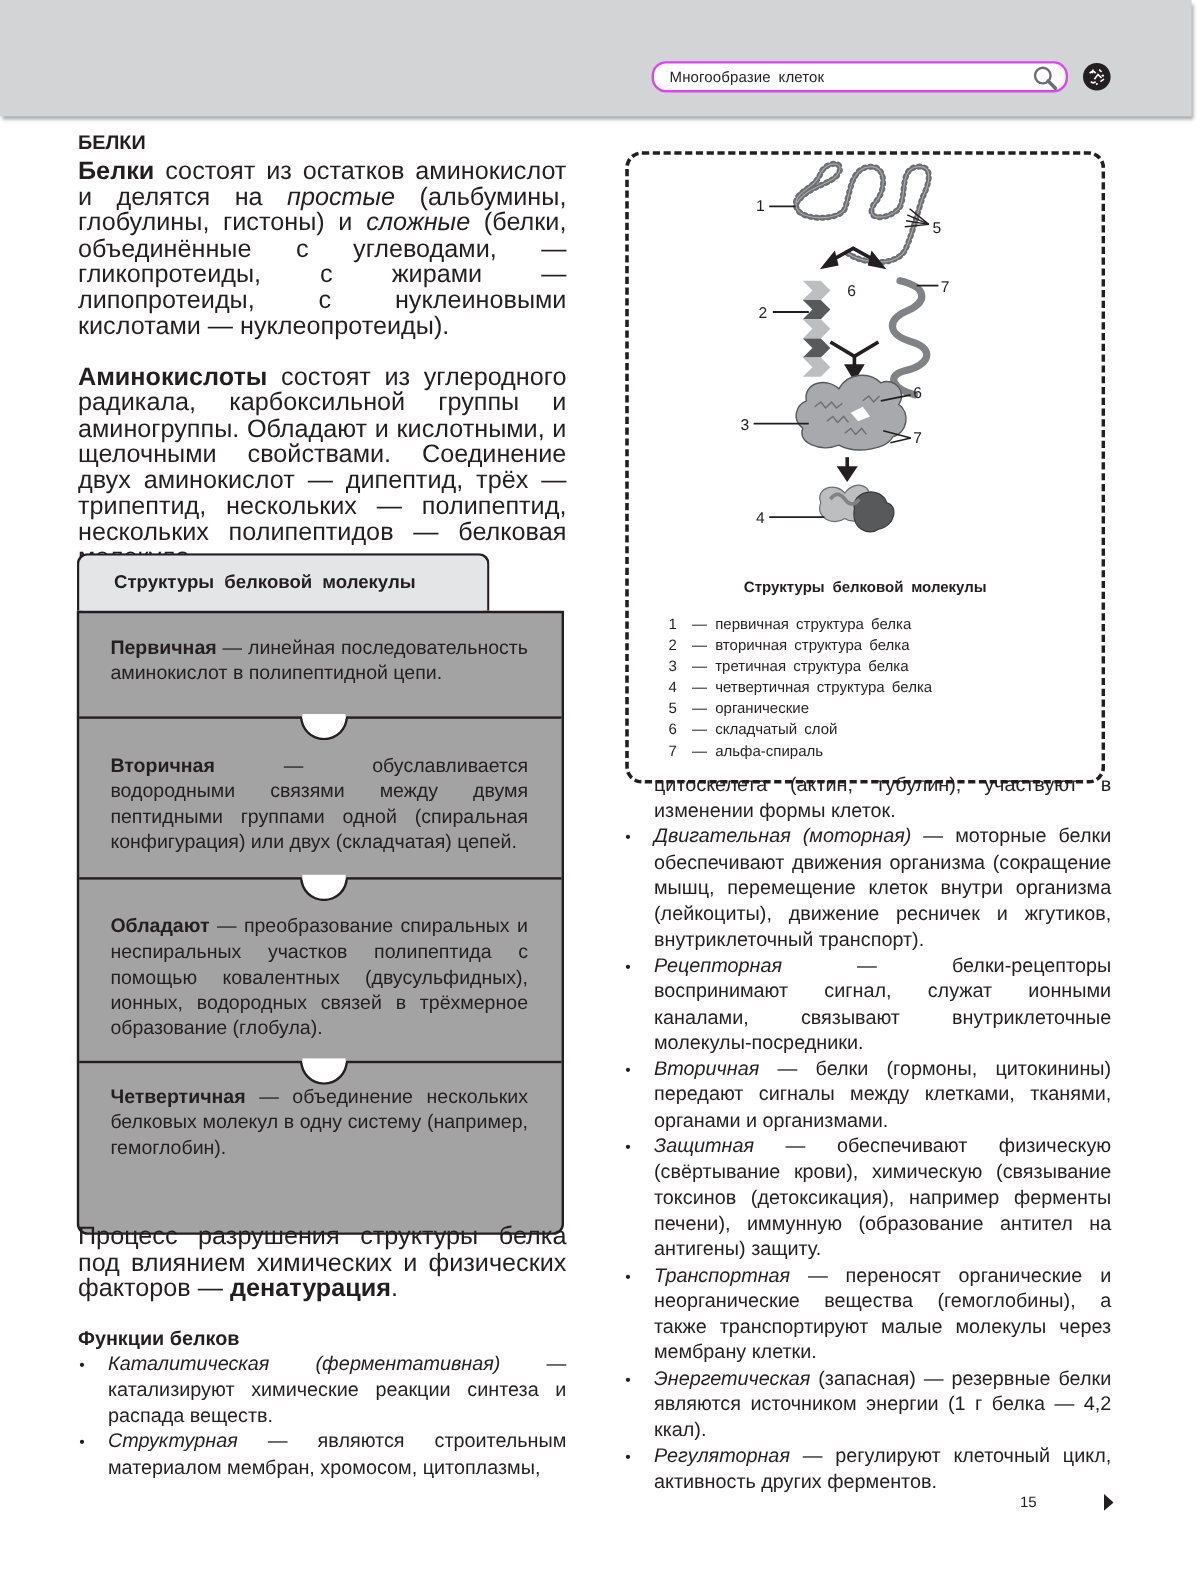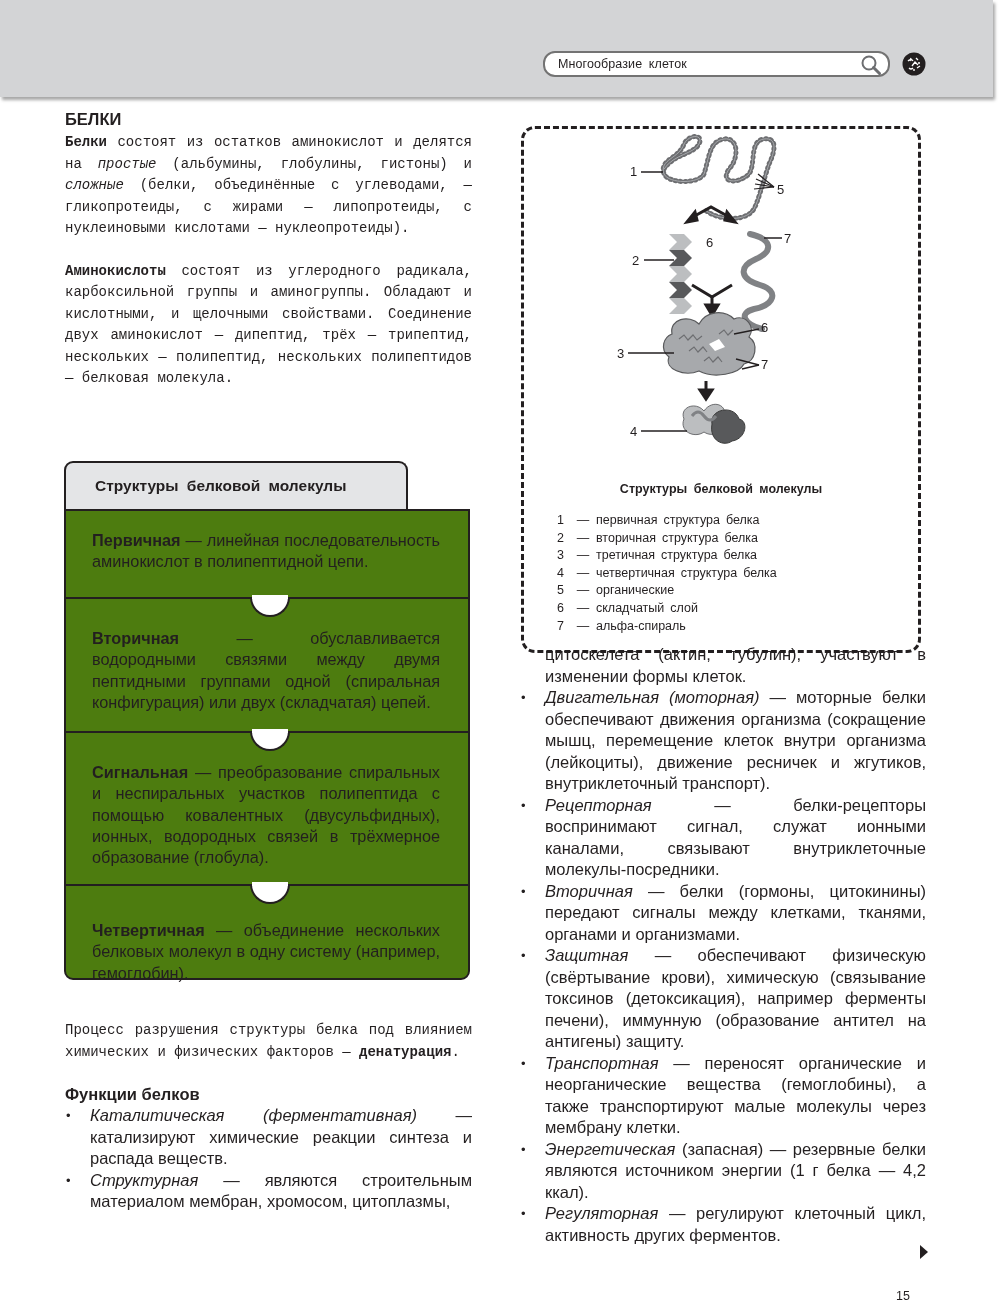--- a/index.html
+++ b/index.html
@@ -7,49 +7,49 @@
   body { position: relative; font-family: "Liberation Sans", "DejaVu Sans", sans-serif; color: #231f20; }
 
   
   .header-band {
     position: absolute; left: 0; top: 0; width: 993px; height: 97px;
     background: #d3d4d6;
     box-shadow: 2px 3px 3px rgba(0,0,0,0.35);
   }
   .search-pill {
     position: absolute; left: 543px; top: 51px; width: 347px; height: 26px;
-    border: 2px solid #737373; border-radius: 12px; background: #ffffff;
+    border: 2px solid #d946ef; border-radius: 12px; background: #ffffff;
     display: flex; align-items: center; padding-left: 13px;
   }
   .search-pill .label { font-size: 12.5px; letter-spacing: 0.1px; word-spacing: 3px; color: #231f20; }
   .search-pill .mag { position: absolute; right: 6px; top: 1px; width: 22px; height: 22px; }
   .globe-icon { position: absolute; left: 902px; top: 52px; width: 24px; height: 24px; }
 
   
   .col-left { position: absolute; left: 65px; top: 108px; width: 407px; }
   .col-right { position: absolute; left: 520px; top: 644px; width: 406px; }
 
   .section-title { font-weight: bold; font-size: 16.5px; line-height: 22px; margin-bottom: 2px; }
-  p.justify { font-size: 14px; line-height: 21.5px; text-align: justify; text-align-last: left; font-family: Liberation Mono, monospace; }
+  p.justify { font-size: 21px; line-height: 21.5px; text-align: justify; text-align-last: left; }
   p.justify b { font-weight: bold; }
   p.justify i { font-style: italic; }
   .gap { height: 21px; }
 
   
   .struct-wrap { position: absolute; left: 64px; top: 461px; width: 406px; }
   .struct-tab {
     width: 344px; height: 48px; background: #e4e5e7;
     border: 2px solid #231f20; border-bottom: none;
     border-radius: 9px 9px 0 0;
     display: flex; align-items: center; padding-left: 29px;
     font-weight: bold; font-size: 15.5px; word-spacing: 4px;
   }
   .struct-box {
     width: 406px; border: 2px solid #231f20; border-radius: 0 0 9px 9px;
-    background: #4d7c0f; position: relative;
+    background: #a3a3a3; position: relative;
   }
   .struct-cell { position: relative; padding: 0 28px 0 26px; font-size: 16.3px; line-height: 21.3px; text-align: justify; text-align-last: left; }
   .struct-cell + .struct-cell { border-top: 2px solid #231f20; }
   .struct-cell .notch {
     position: absolute; left: 184px; top: -2px; width: 40px; height: 20px;
     border: 2px solid #231f20; border-top: none; border-radius: 0 0 20px 20px; background: #ffffff;
   }
   .struct-cell .notch::before {
     content: ""; position: absolute; left: 0; right: 0; top: -2px; height: 4px; background: #ffffff;
   }
@@ -69,21 +69,21 @@
   .legend .num { width: 13px; }
   .legend .dash { width: 26px; }
 
   
   ul.funcs { list-style: none; font-size: 16.5px; line-height: 21.5px; }
   ul.funcs li { position: relative; padding-left: 25px; text-align: justify; text-align-last: left; }
   ul.funcs li::before { content: "•"; position: absolute; left: 1px; top: 0; font-size: 13px; }
   ul.funcs li.cont::before { content: ""; }
   ul.funcs i { font-style: italic; }
 
-  .page-num { position: absolute; left: 896px; top: 1245px; font-size: 12.5px; margin-top: 44px; }
+  .page-num { position: absolute; left: 850px; top: 1245px; font-size: 12.5px; }
   .page-arrow { position: absolute; left: 920px; top: 1245px; width: 8px; height: 14px; }
 </style>
 </head>
 <body>
 
 <div class="header-band">
   <div class="search-pill">
     <span class="label">Многообразие клеток</span>
     <svg class="mag" viewBox="0 0 22 22">
       <circle cx="9" cy="9" r="6.5" fill="none" stroke="#6d6e71" stroke-width="2"></circle>
@@ -110,23 +110,23 @@
   <div class="struct-box">
     <div class="struct-cell" style="height:86px;padding-top:19px;">
       <b>Первичная</b><span> — линейная последовательность аминокислот в полипептидной цепи.</span>
     </div>
     <div class="struct-cell" style="height:134px;padding-top:29px;">
       <div class="notch"></div>
       <b>Вторичная</b><span> — обуславливается водородными связями между двумя пептидными группами одной (спиральная конфигурация) или двух (складчатая) цепей.</span>
     </div>
     <div class="struct-cell" style="height:153px;padding-top:29px;">
       <div class="notch"></div>
-      <b>Сигнальная</b><span> — преобразование спиральных и неспиральных участков полипептида с помощью ковалентных (двусульфидных), ионных, водородных связей в трёхмерное образование (глобула).</span>
-    </div>
-    <div class="struct-cell" style="height:94px;padding-top:34px;">
+      <b>Обладают</b><span> — преобразование спиральных и неспиральных участков полипептида с помощью ковалентных (двусульфидных), ионных, водородных связей в трёхмерное образование (глобула).</span>
+    </div>
+    <div class="struct-cell" style="height:143px;padding-top:18px;">
       <div class="notch"></div>
       <b>Четвертичная</b><span> — объединение нескольких белковых молекул в одну систему (например, гемоглобин).</span>
     </div>
   </div>
 </div>
 
 <div class="col-left" style="top:1020px;">
   <p class="justify"><span>Процесс разрушения структуры белка под влиянием химических и физических факторов — </span><b>денатурация</b><span>.</span></p>
   <div class="gap" style="height:20px;"></div>
   <div class="section-title" style="margin-bottom:0;">Функции белков</div>

